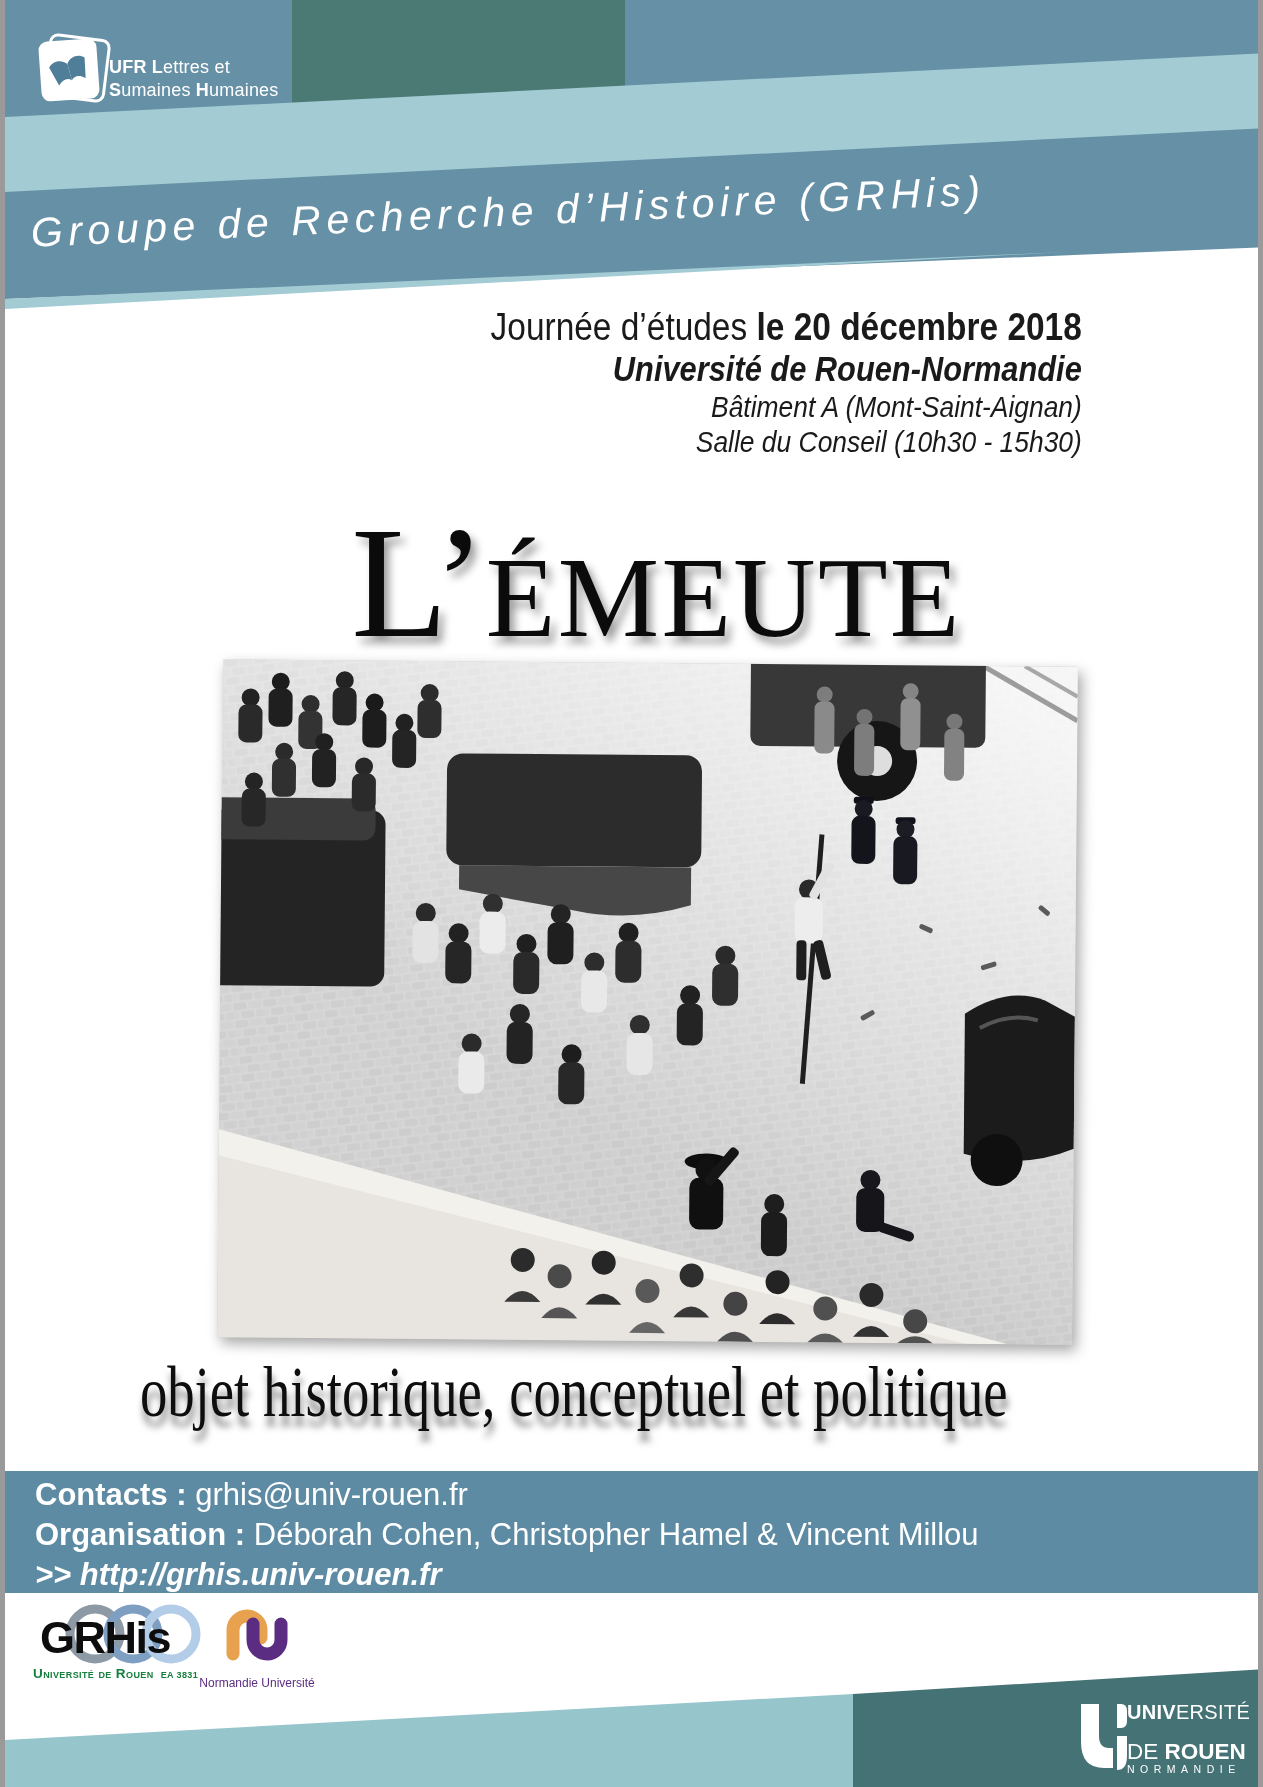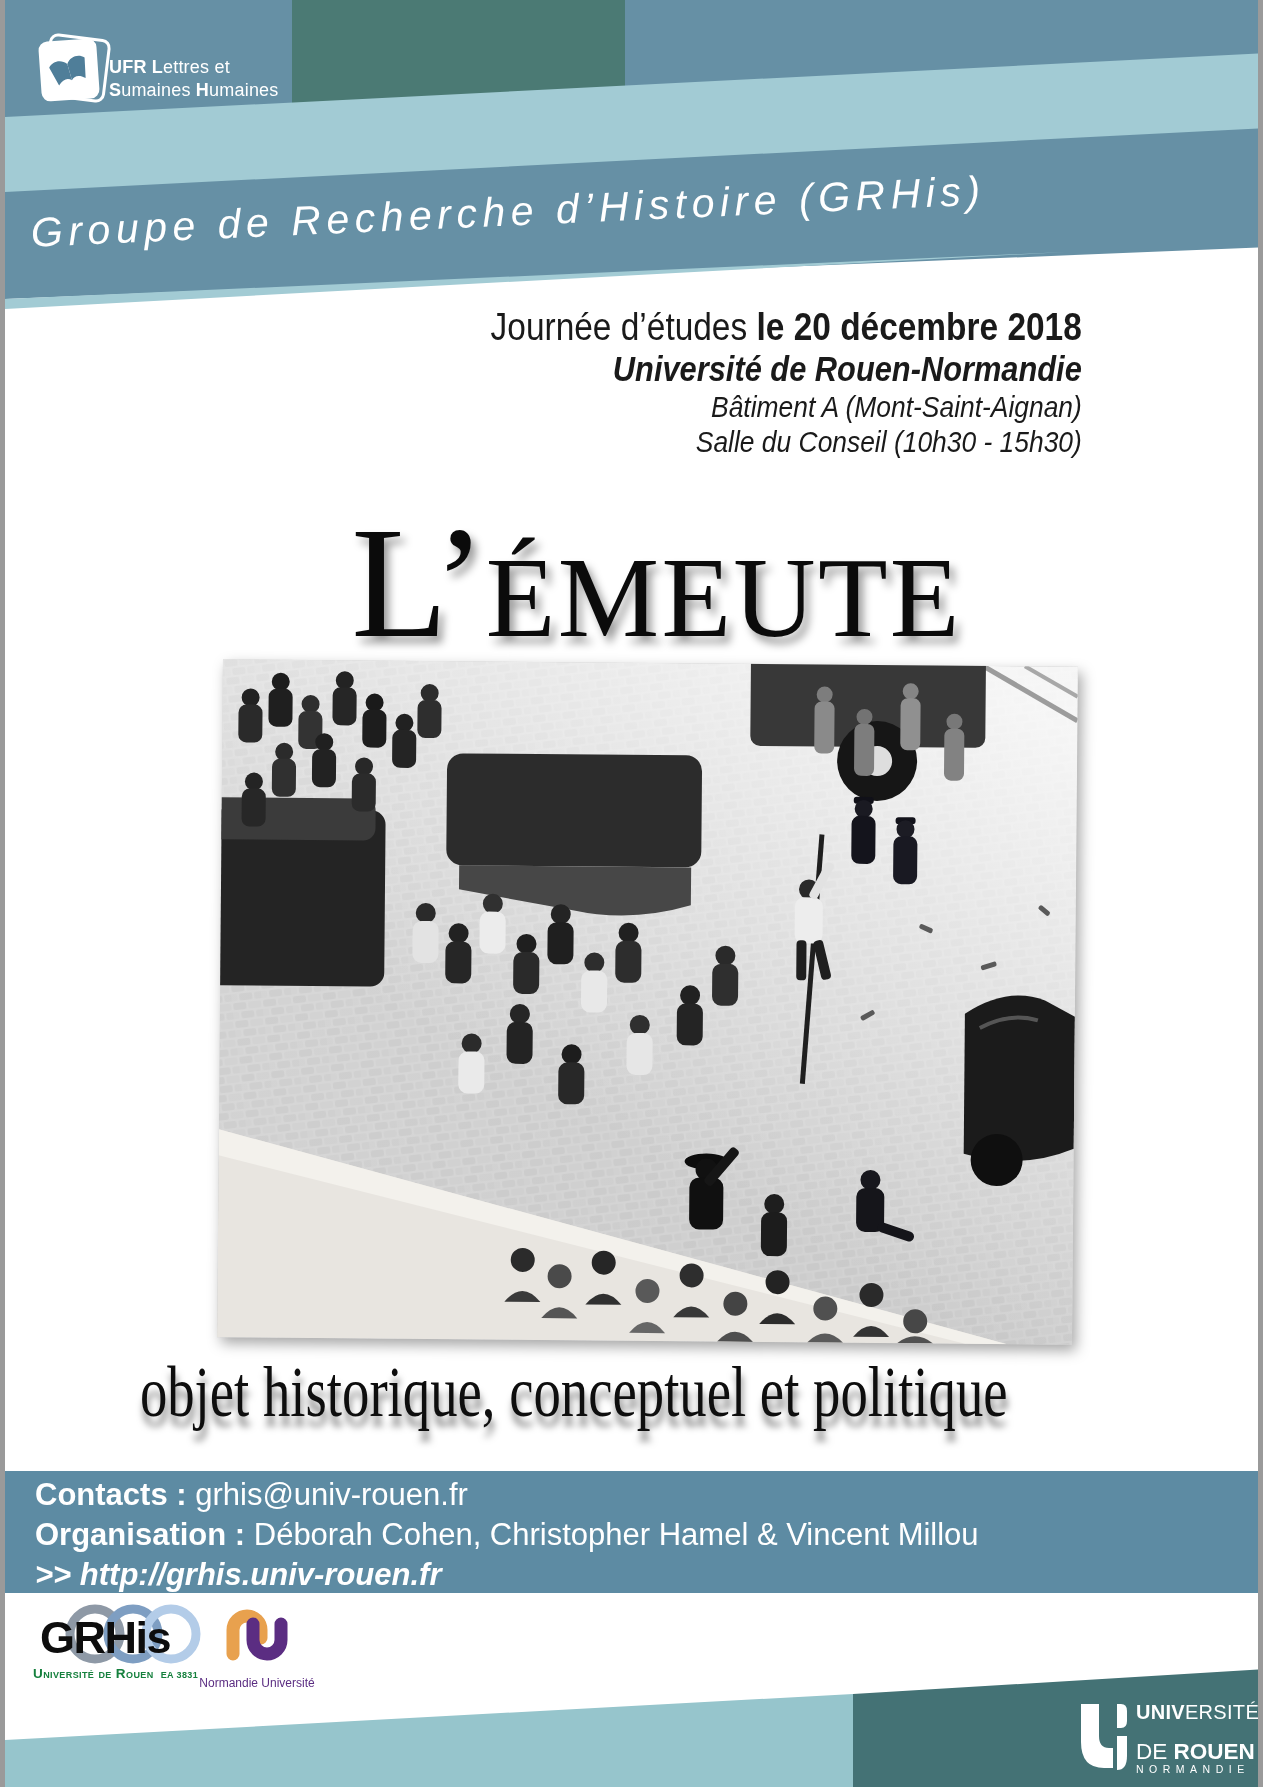--- a/index.html
+++ b/index.html
@@ -96,21 +96,21 @@
   }
   .grhis-ea{font-size:9px; margin-left:7px; font-variant:normal;}
 
   .nu-logo{position:absolute; left:172px; top:1604px; width:160px; text-align:center;}
   .nu-icon{margin:0 auto;}
   .nu-label{font-size:12px; color:var(--normandie_purple,#5B2D82); margin-top:10px; white-space:nowrap;}
 
   
   .bottom-svg{position:absolute; left:0; top:1655px;}
   .rouen-logo{
-    position:absolute; left:1072px; top:1702px; display:flex; gap:9px;
+    position:absolute; left:1072px; top:1702px; display:flex; 
     color:#fff; align-items:flex-start;
   }
   .rl-text{line-height:1;}
   .rl1{font-size:20px; letter-spacing:0.3px;}
   .rl1 b{font-weight:bold;}
   .rl2{font-size:22.5px; margin-top:19px;}
   .rl2 b{font-weight:bold;}
   .rl3{font-size:10.5px; letter-spacing:5.5px; }
 </style>
 </head>

